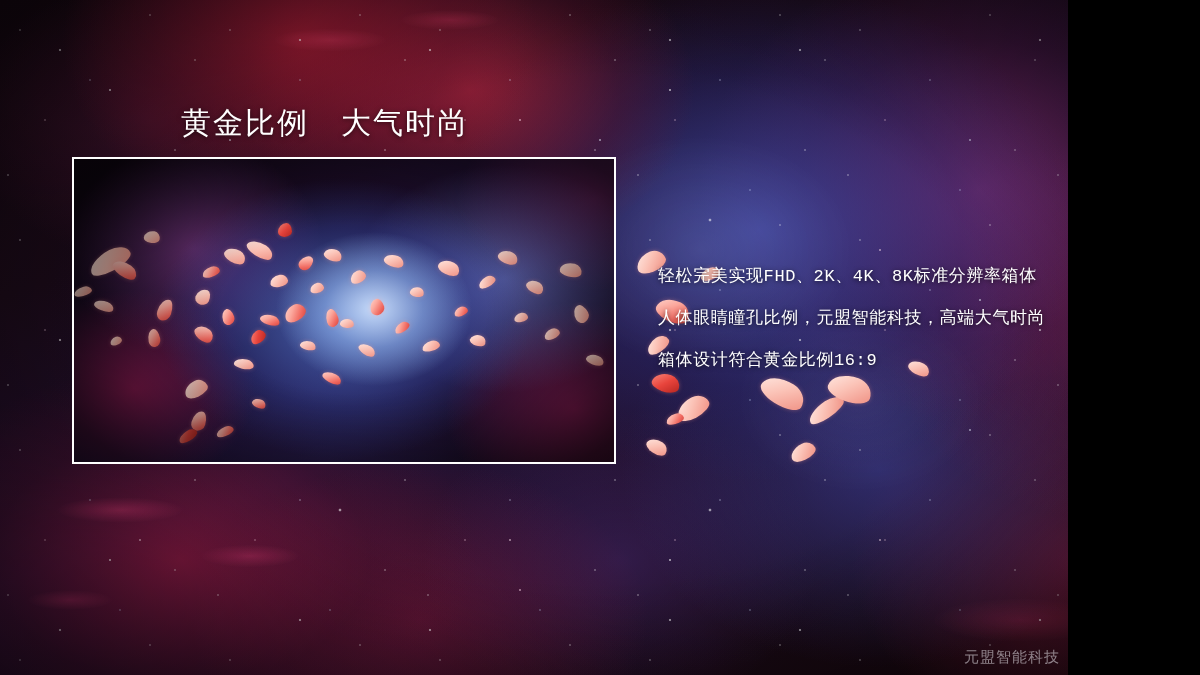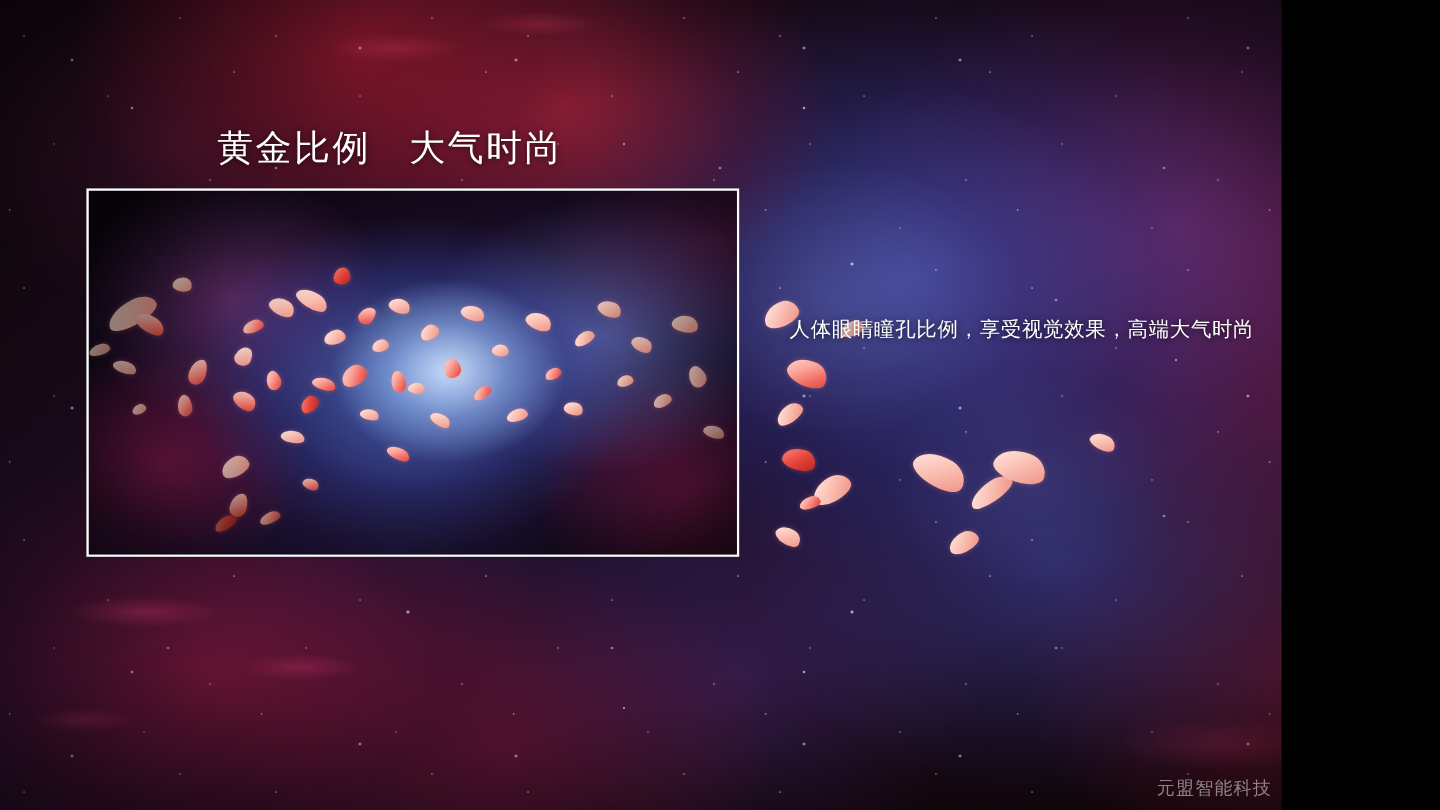--- a/index.html
+++ b/index.html
@@ -265,18 +265,20 @@
         <div class="petal pale" style="left: 500px; top: 146px; width: 14px; height: 18px; transform: rotate(-30deg);"></div>
         <div class="petal pale" style="left: 512px; top: 196px; width: 18px; height: 10px; transform: rotate(20deg);"></div>
         <div class="petal" style="left: 226px; top: 96px; width: 12px; height: 16px; transform: rotate(40deg);"></div>
       </div>
     <div id="photo-vignette"></div>
   </div>
 
   <div id="slide-title">黄金比例　大气时尚</div>
 
   <div id="body-text">
-    <div class="body-line">人体眼睛瞳孔比例，享受视觉效果，高端大气时尚</div>
+    <div class="body-line">轻松完美实现FHD、2K、4K、8K标准分辨率箱体</div>
+    <div class="body-line">人体眼睛瞳孔比例，元盟智能科技，高端大气时尚</div>
+    <div class="body-line">箱体设计符合黄金比例16:9</div>
   </div>
 
   <div id="watermark">元盟智能科技</div>
 
 </div>
 
 </body></html>

